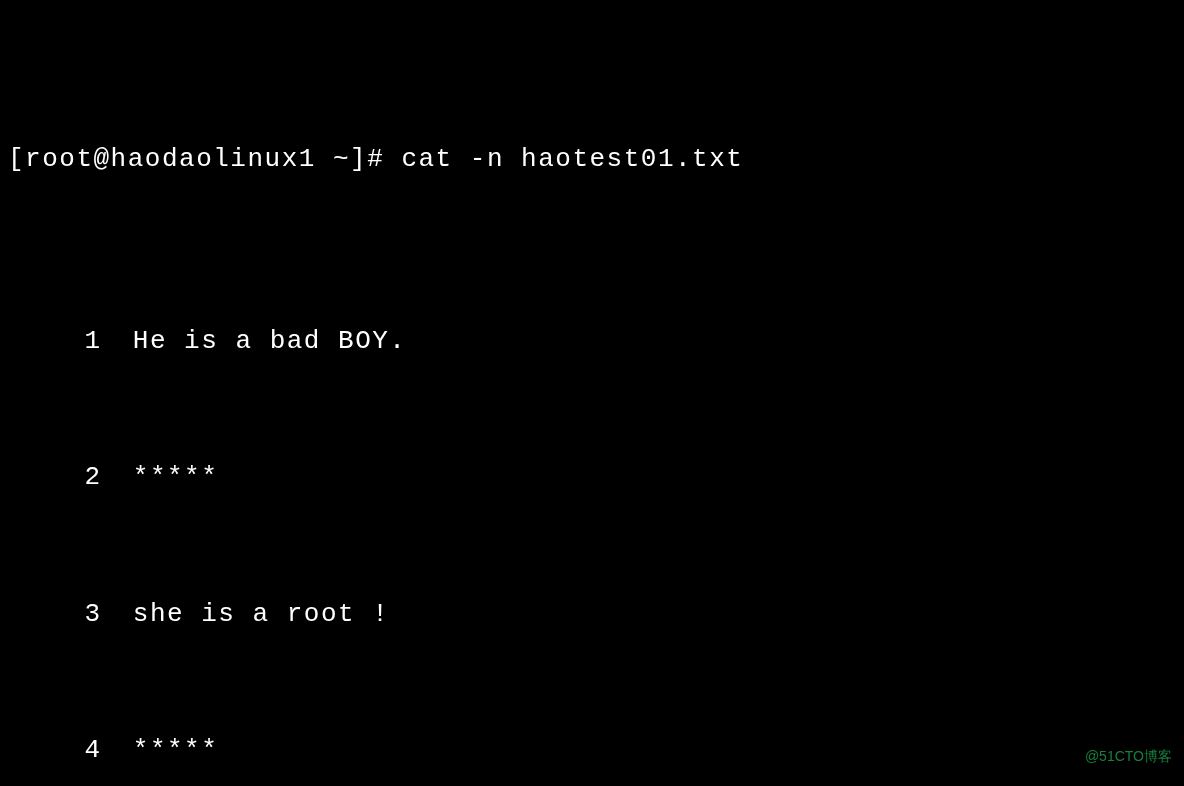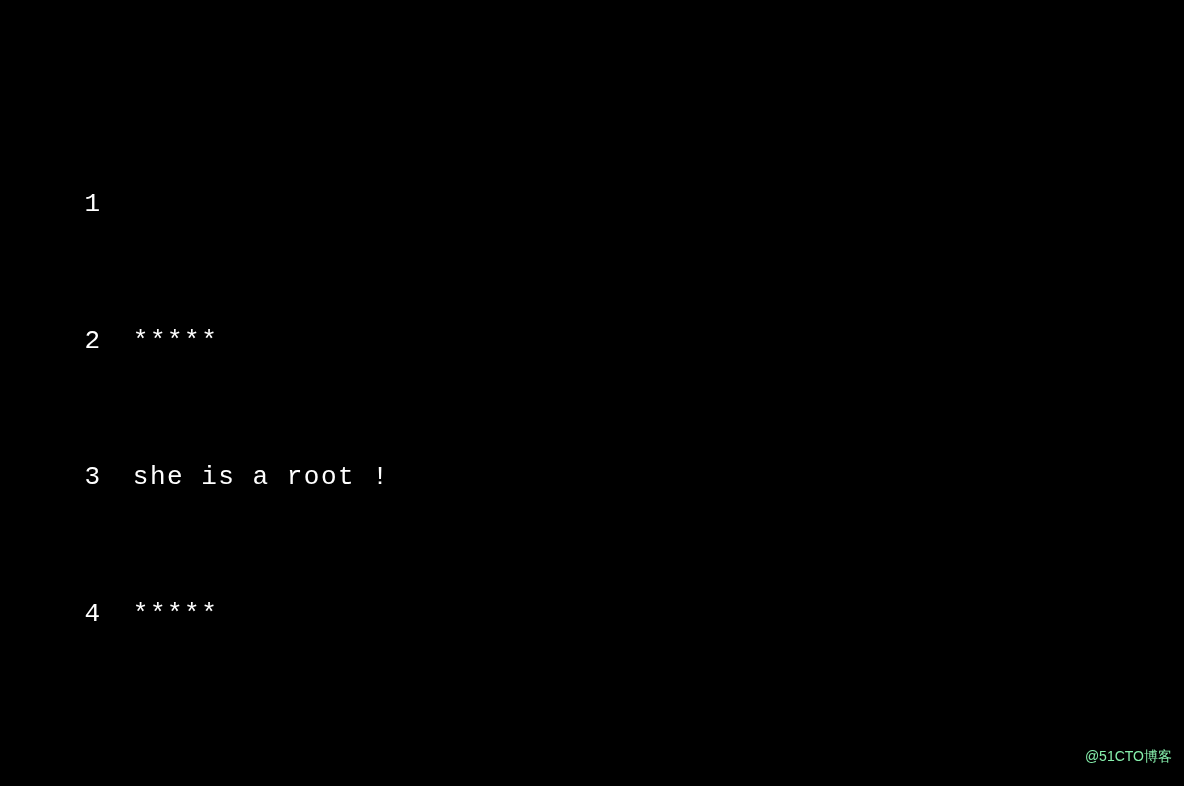--- a/index.html
+++ b/index.html
@@ -33,32 +33,33 @@
     padding-right: 2ch;
   }
   .content {
     display: inline-block;
   }
   .watermark {
     position: absolute;
     bottom: 18px;
     right: 12px;
     font-size: 14px;
-    color: #86efac;
+    color: #15803d;
     letter-spacing: 0;
     font-family: sans-serif;
   }
 </style>
 </head>
 <body>
 
 <div class="terminal">
 
+  <div class="prompt-line"><span>[root@haodaolinux1 ~]#</span> <span>cat -n haotest01.txt</span></div>
 
-  <div class="output-line"><span class="lineno">1</span></div>
+  <div class="output-line"><span class="lineno">1</span><span class="content">He is a bad BOY.</span></div>
   <div class="output-line"><span class="lineno">2</span><span class="content">*****</span></div>
   <div class="output-line"><span class="lineno">3</span><span class="content">she is a root !</span></div>
   <div class="output-line"><span class="lineno">4</span><span class="content">*****</span></div>
   
   
   
   
   
   
   

